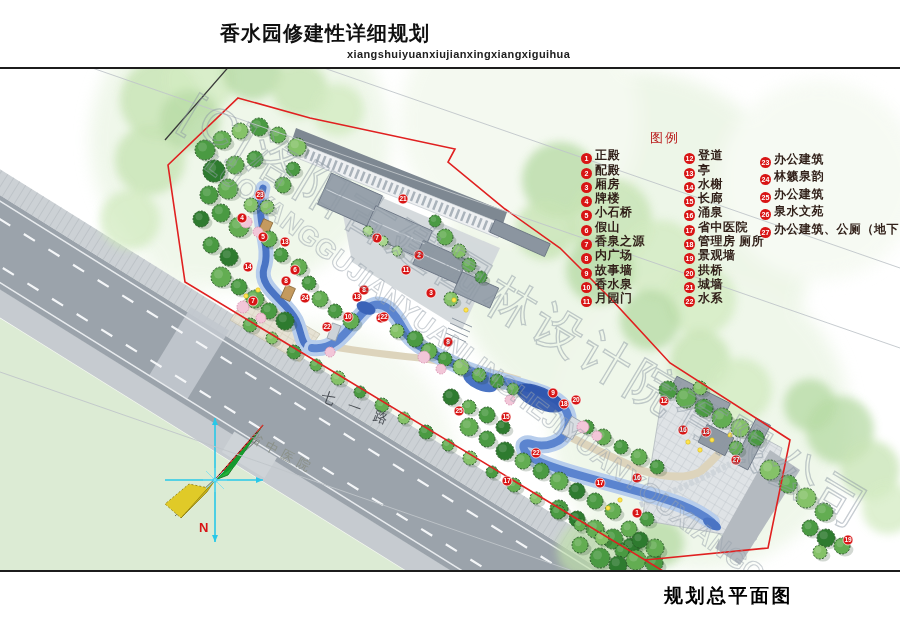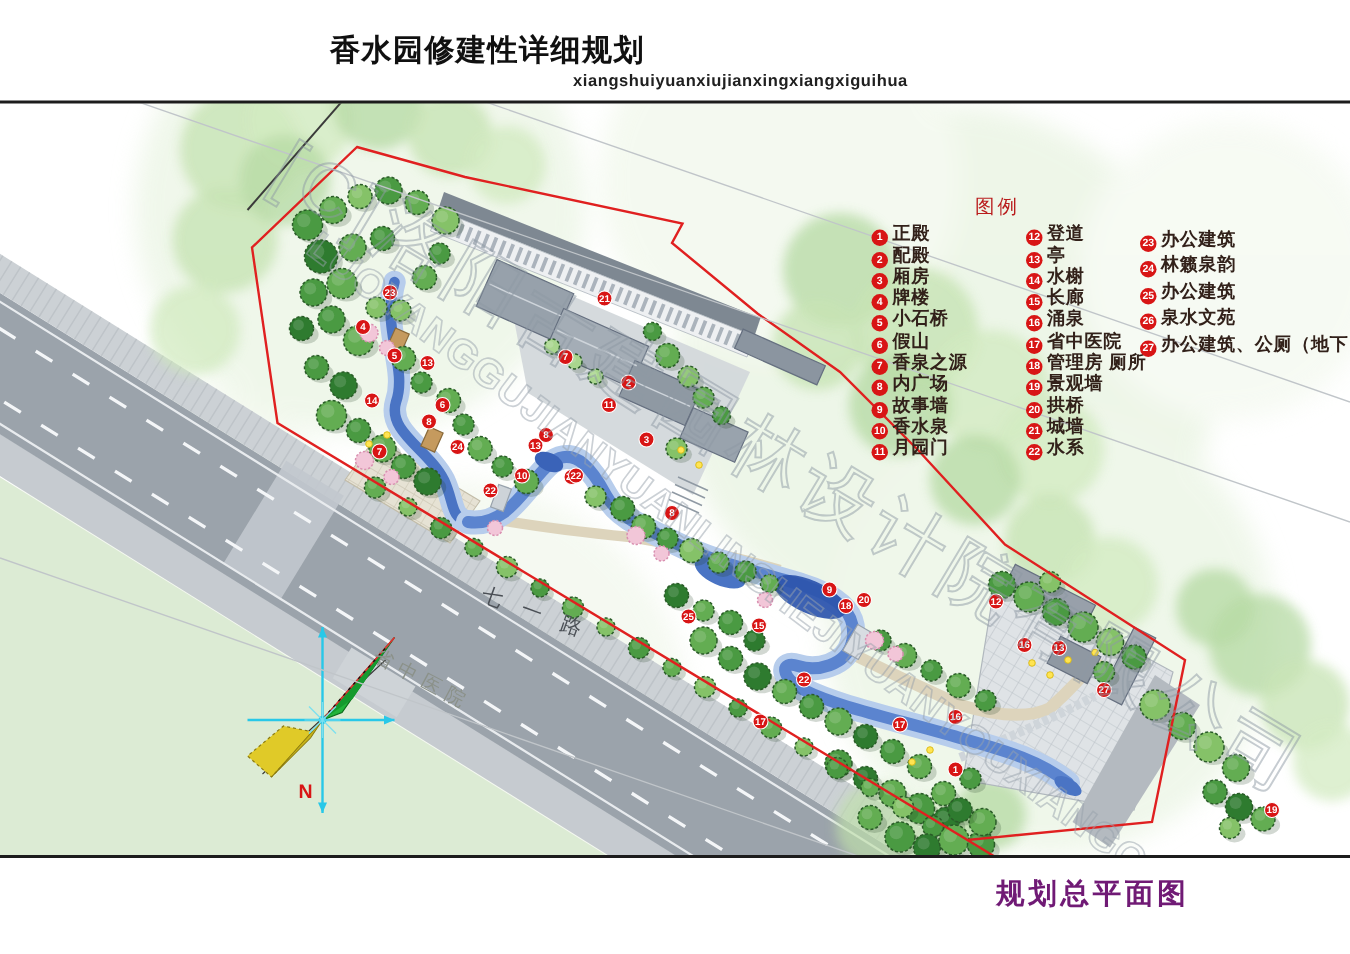--- a/index.html
+++ b/index.html
@@ -1,30 +1,30 @@
 <!DOCTYPE html>
 <html><head>
 <meta charset="utf-8">
 <style>
   html,body{margin:0;padding:0;background:#e8e8e8;}
   .page{position:relative;width:900px;height:636px;background:#ffffff;overflow:hidden;
         font-family:"Liberation Sans","DejaVu Sans",sans-serif;}
   .abs{position:absolute;}
   .rule{position:absolute;left:0;width:900px;height:2px;background:#1c1c1c;}
   .title-cn{position:absolute;left:220px;top:20px;font-size:20px;font-weight:bold;color:#101010;letter-spacing:1px;}
-  .title-py{position:absolute;left:382px;top:48px;font-size:11px;font-weight:bold;color:#202020;letter-spacing:.4px;}
+  .title-py{position:absolute;left:347px;top:48px;font-size:11px;font-weight:bold;color:#202020;letter-spacing:.4px;}
   .legend-head{position:absolute;left:638px;top:129px;font-size:13px;font-weight:normal;color:#b91c1c;letter-spacing:2px;padding-left:12px;}
   .legend-col{position:absolute;top:150px;}
   .legend-item{display:flex;align-items:flex-end;height:14.3px;white-space:nowrap;}
   .legend-col.c3 .legend-item{height:17.6px;}
   .badge{display:inline-block;width:11px;height:11px;border-radius:50%;background:#d81515;color:#fff;
          font-size:7px;line-height:11px;text-align:center;font-weight:bold;margin-right:3px;flex:0 0 11px;}
   .legend-label{font-size:12px;font-weight:bold;color:#32211a;letter-spacing:.5px;}
   .footer-company{position:absolute;left:312px;top:577px;font-size:15px;font-weight:bold;color:#151515;letter-spacing:1.5px;}
-  .footer-drawing{position:absolute;left:664px;top:583px;font-size:19px;font-weight:bold;color:#701a75;letter-spacing:2.5px;}
+  .footer-drawing{position:absolute;left:664px;top:583px;font-size:19px;font-weight:bold;color:#000000;letter-spacing:2.5px;}
   svg text{font-family:"Liberation Sans","DejaVu Sans",sans-serif;}
 </style>
 </head>
 <body>
 
 <div class="page">
 
   <svg class="abs" width="900" height="636" viewBox="0 0 900 636" style="left:0;top:0;">
     <defs>
       <filter id="b3" x="-50%" y="-50%" width="200%" height="200%">

